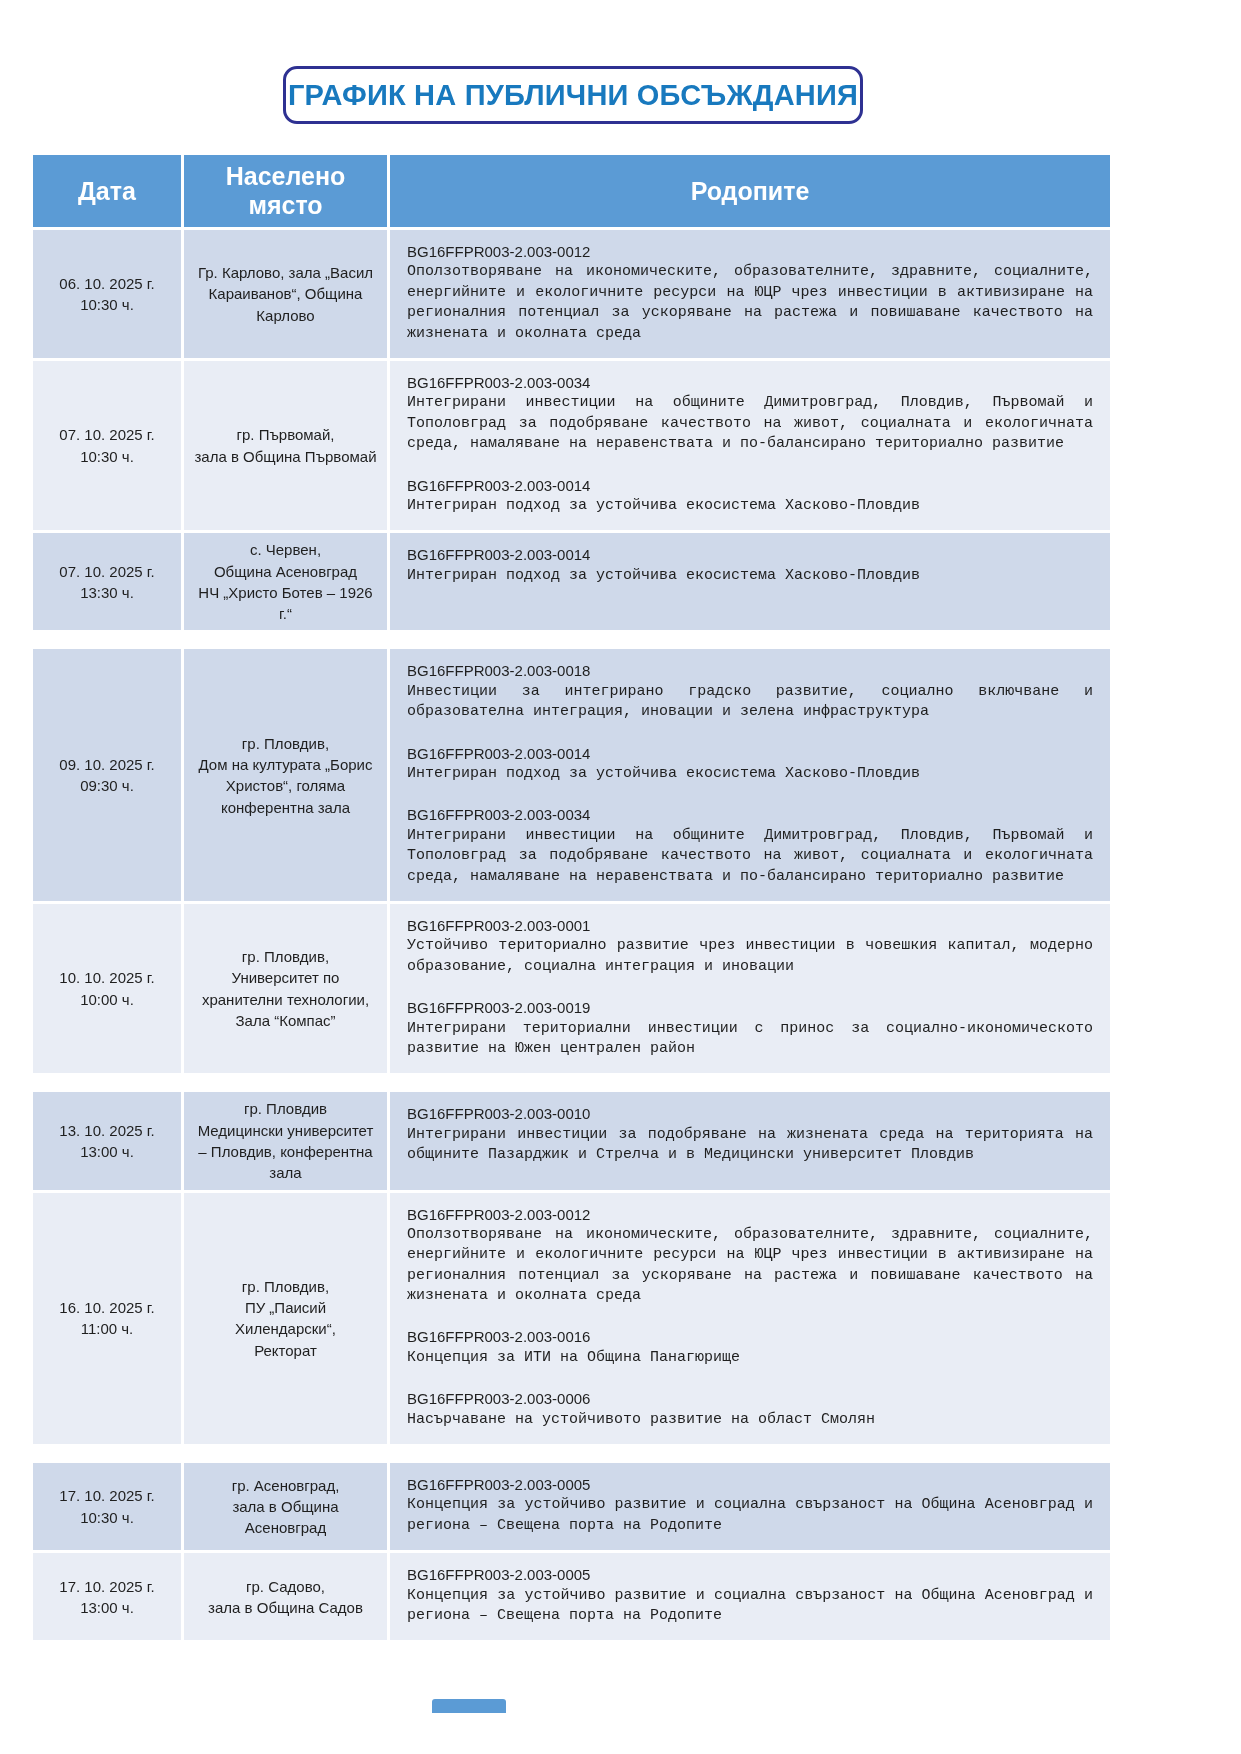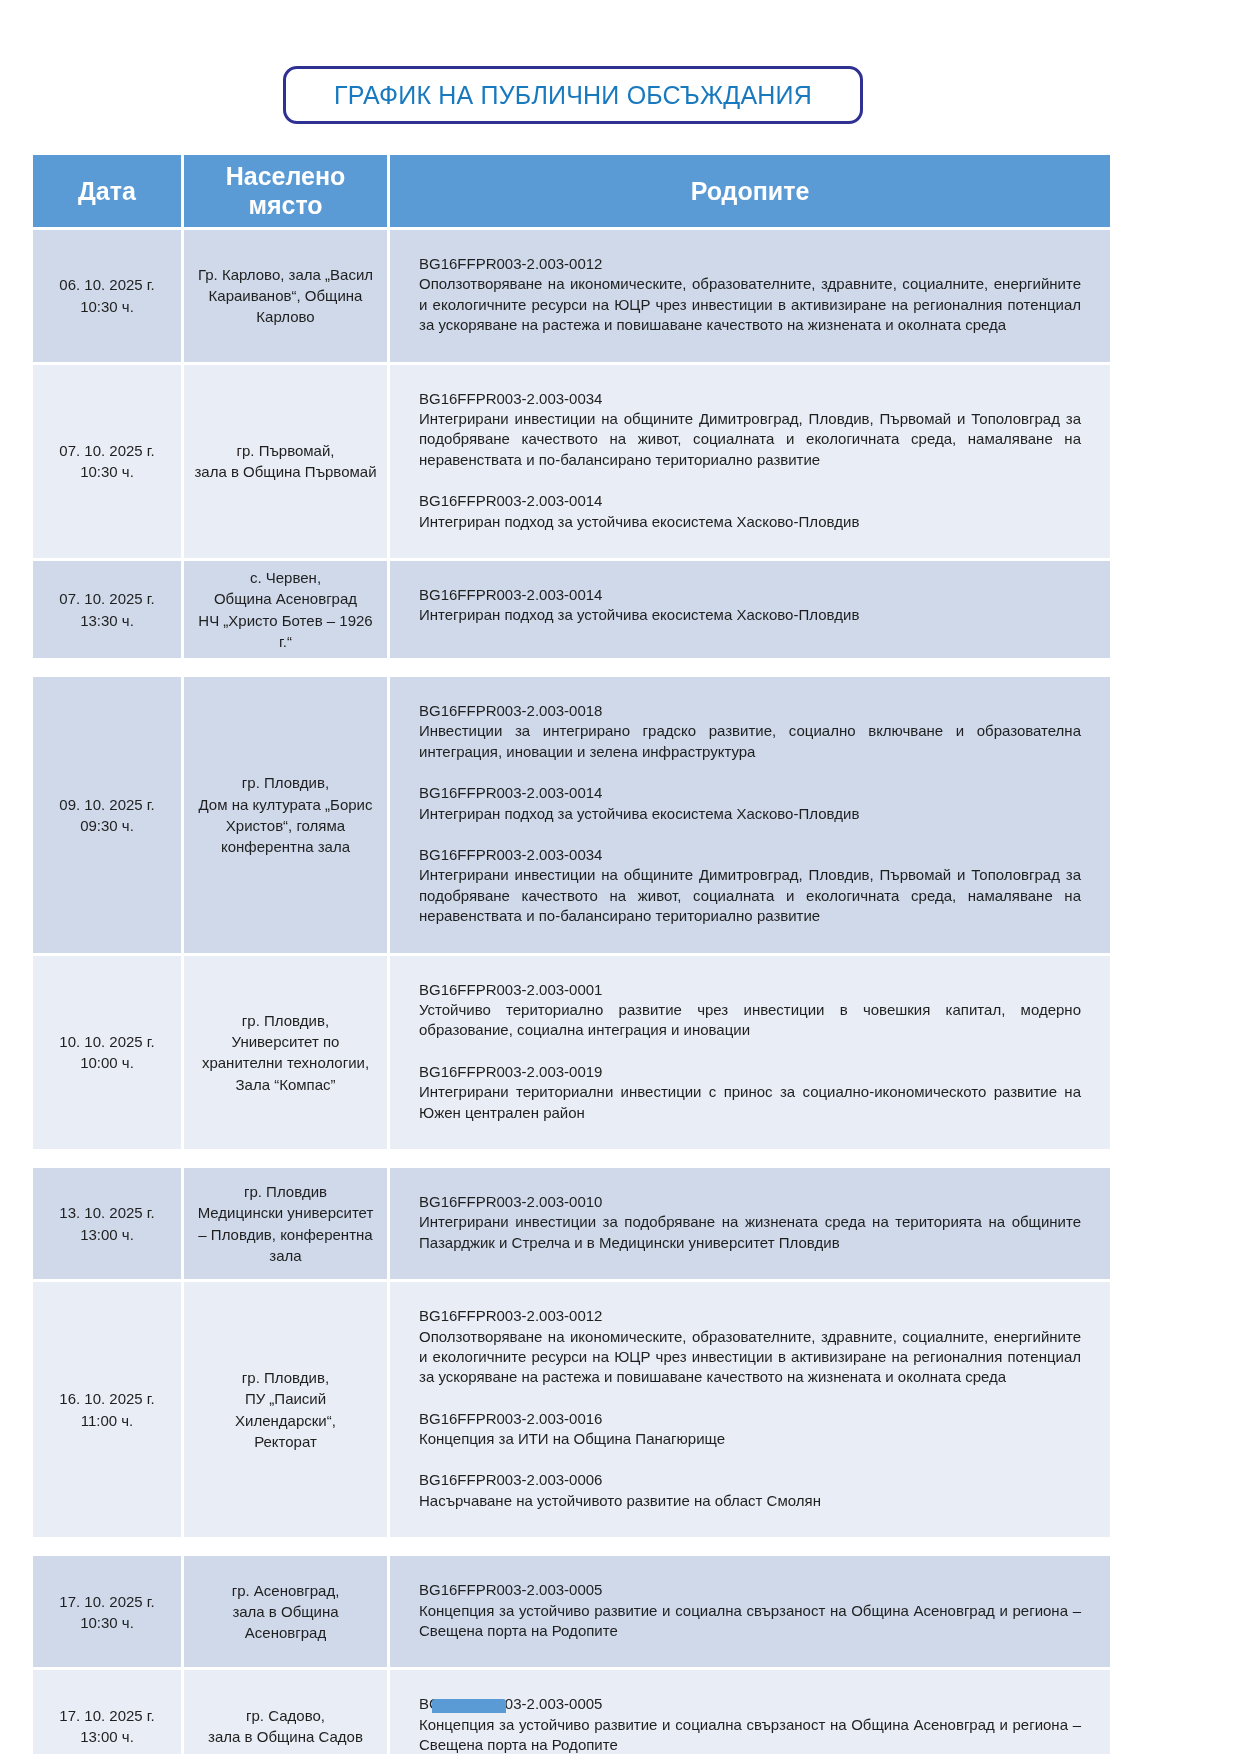--- a/index.html
+++ b/index.html
@@ -21,44 +21,44 @@
 
   .title-box{
     position:absolute;left:283px;top:66px;width:580px;height:58px;
     border:3px solid var(--title-border);
     border-radius:14px;
     display:flex;align-items:center;justify-content:center;
     background:#fff;
   }
   .title-text{
     color:var(--title-text);
-    font-size:25px;font-weight:normal;letter-spacing:0.2px;white-space:nowrap;
+    font-size:29px;font-weight:bold;letter-spacing:0.2px;white-space:nowrap;
   }
 
   .tables{position:absolute;left:30px;top:152px;width:1080px;}
   table.sched{border-collapse:collapse;width:1080px;table-layout:fixed;}
   col.c-date{width:151px;}
   col.c-loc{width:206px;}
   col.c-con{width:723px;}
   th{
     background:var(--header-bg);color:#fff;
     font-size:25px;font-weight:bold;
     padding:7px 4px;border:3px solid #fff;text-align:center;
   }
   td{border:3px solid #fff;font-size:15px;vertical-align:middle;}
   tr.band-dark td{background:var(--band-dark);}
   tr.band-light td{background:var(--band-light);}
   td.date-cell,td.loc-cell{
     text-align:center;white-space:pre-line;line-height:1.42;padding:6px 8px;
   }
   td.concept-cell{vertical-align:top;padding:8px 13px 10px 13px;line-height:1.36;}
-  .concept-item{margin:16px;}
+  .concept-item{margin:4px;}
   .concept-item + .concept-item{margin-top:21px;}
   .concept-code{text-align:left;}
-  .concept-text{text-align:justify;}
+  .concept-text{text-align:justify;font-family:Liberation Mono, monospace;}
   .group-gap{height:13px;background:#fff;}
 
   .bottom-fragment{
     position:absolute;left:432px;top:1699px;width:74px;height:14px;
     background:var(--header-bg);border-radius:3px 3px 0 0;
   }
 </style>
 </head>
 <body>
 

